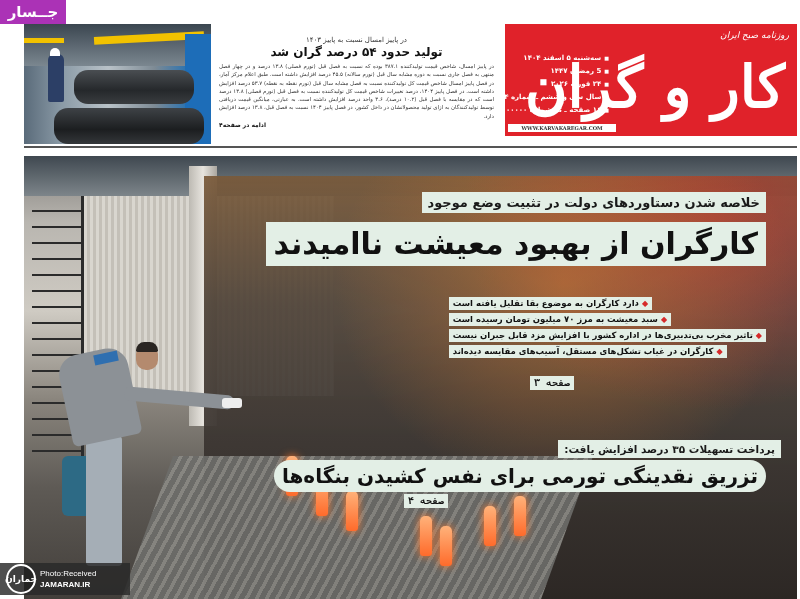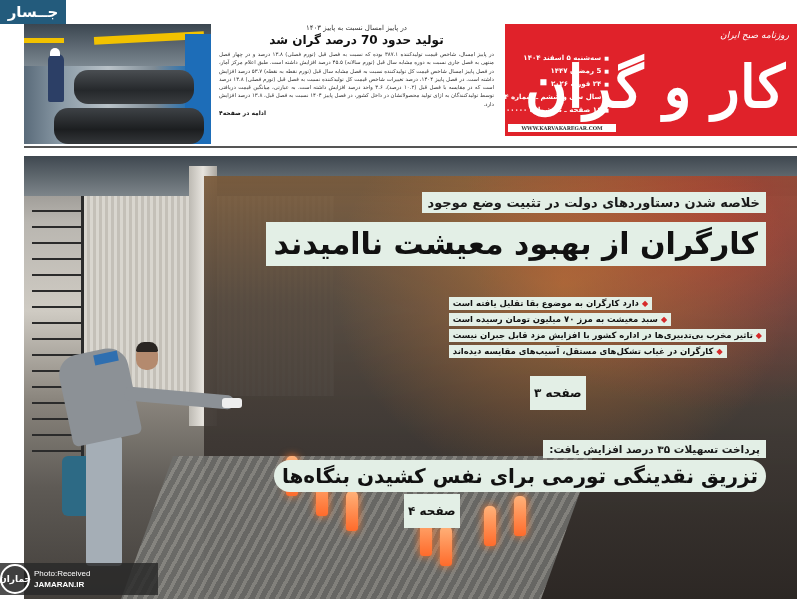--- a/index.html
+++ b/index.html
@@ -1,21 +1,21 @@
 <!DOCTYPE html>
 <html><head>
 <meta charset="utf-8">
 <style>
   * { box-sizing: border-box; margin: 0; padding: 0; }
   html, body { width: 800px; height: 599px; overflow: hidden; background: #ffffff; }
   body { position: relative; font-family: "DejaVu Sans", sans-serif; }
 
   .watermark {
     position: absolute; left: 0; top: 0; width: 66px; height: 24px;
-    background: #0c4a6e; color: #fff; font-weight: bold; font-size: 15px;
+    background: #a21caf; color: #fff; font-weight: bold; font-size: 15px;
     display: flex; align-items: center; justify-content: center; direction: rtl;
     opacity: 0.9; z-index: 5;
   }
 
   .top-photo {
     position: absolute; left: 24px; top: 24px; width: 187px; height: 120px;
     background:
       linear-gradient(180deg, rgba(0,0,0,0) 0%, rgba(0,0,0,0) 60%),
       linear-gradient(90deg, #5a6b7a 0%, #8a9aa6 20%, #b9c2c8 45%, #7d8a94 70%, #1e6fb5 90%, #2a7fc7 100%);
     overflow: hidden;
@@ -29,21 +29,21 @@
   .top-photo .roll2 { position: absolute; left: 30px; top: 84px; width: 150px; height: 36px; border-radius: 14px;
     background: linear-gradient(180deg, #3e4246, #1c1e20 60%, #34373a); }
   .top-photo .machine { position: absolute; right: 0; top: 10px; width: 26px; height: 110px; background: #1d6db8; }
   .top-photo .worker { position: absolute; left: 24px; top: 30px; width: 16px; height: 48px; background: #2c3f66; border-radius: 6px 6px 2px 2px; }
   .top-photo .helmet { position: absolute; left: 26px; top: 24px; width: 10px; height: 8px; background: #fff; border-radius: 5px 5px 0 0; }
 
   .article-col {
     position: absolute; left: 215px; top: 24px; width: 285px; height: 118px;
     direction: rtl; text-align: right; padding: 0 6px 0 4px;
   }
-  .kicker-small { font-size: 7px; color: #333; text-align: center; margin-top: 0; }
+  .kicker-small { font-size: 7px; color: #333; text-align: center; margin-top: 12px; }
   .article-title { font-size: 12px; font-weight: bold; color: #111; text-align: center; margin: 1px 0 3px; }
   .article-body { font-size: 5.4px; line-height: 8.3px; color: #333; text-align: justify; }
   .article-more { font-size: 6px; font-weight: bold; color: #111; margin-top: 1px; text-align: left; }
 
   .masthead {
     position: absolute; left: 505px; top: 24px; width: 292px; height: 112px;
     background: #e0222a; overflow: hidden; direction: rtl;
   }
   .masthead .subtitle { position: absolute; right: 8px; top: 6px; color: #fff; font-size: 9px; font-style: italic; }
   .masthead .logo { position: absolute; right: 12px; top: 26px; color: #fff; font-size: 58px; font-weight: bold; line-height: 74px; letter-spacing: -2px; font-family: "DejaVu Serif", serif; }
@@ -84,30 +84,30 @@
   .overlay { position: absolute; direction: rtl; }
   .kicker-box { background: #e3efe6; color: #1a1a1a; font-weight: bold; padding: 3px 6px; white-space: nowrap; }
   .headline-box { background: #e3efe6; color: #111; font-weight: 900; padding: 0 8px; white-space: nowrap; }
 
   .kicker1 { right: 34px; top: 192px; font-size: 13px; }
   .headline1 { right: 34px; top: 222px; font-size: 30px; line-height: 44px; }
 
   .bullets { right: 34px; top: 297px; display: flex; flex-direction: column; align-items: flex-end; gap: 3px; }
   .bullet { background: #e3efe6; color: #111; font-weight: bold; font-size: 8.5px; line-height: 13px; padding: 0 4px; white-space: nowrap; display: flex; align-items: center; gap: 3px; }
   .bullet .diamond { color: #d62a2a; font-size: 8px; }
-  .page-ref { background: #e3efe6; color: #111; font-size: 12px; font-weight: bold; padding: 10px 4px; }
+  .page-ref { background: #e3efe6; color: #111; font-size: 10px; font-weight: bold; padding: 1px 4px; font-family: Liberation Mono, monospace; }
   .page-ref-1 { left: 530px; top: 376px; }
 
-  .kicker2 { right: 34px; top: 440px; font-size: 10.5px; }
+  .kicker2 { right: 19px; top: 440px; font-size: 10.5px; }
   .headline2 { right: 34px; top: 460px; font-size: 20px; line-height: 32px; border-radius: 16px; }
   .page-ref-2 { left: 404px; top: 494px; }
 
   .credit {
-    position: absolute; left: 0; top: 563px; width: 158px; height: 32px; background: rgba(40,40,40,0.82);
-    display: flex; align-items: center; gap: 4px; 
+    position: absolute; left: 0; top: 563px; width: 130px; height: 32px; background: rgba(40,40,40,0.82);
+    display: flex; align-items: center; gap: 4px; padding-left: 6px;
   }
   .credit .logo-circle { width: 30px; height: 30px; border-radius: 50%; border: 2px solid #fff; color: #fff; font-size: 9px; font-weight: bold; display: flex; align-items: center; justify-content: center; direction: rtl; background: rgba(0,0,0,0.2); }
   .credit .txt { color: #fff; font-size: 8px; line-height: 11px; font-family: "Liberation Sans", sans-serif; }
   .credit .txt .b { font-weight: bold; }
 </style>
 </head>
 <body>
 
 <div class="watermark">جــسار</div>
 
@@ -117,21 +117,21 @@
   <div class="crane2"></div>
   <div class="machine"></div>
   <div class="roll1"></div>
   <div class="roll2"></div>
   <div class="worker"></div>
   <div class="helmet"></div>
 </div>
 
 <div class="article-col">
   <div class="kicker-small">در پاییز امسال نسبت به پاییز ۱۴۰۳</div>
-  <div class="article-title">تولید حدود 70 درصد گران شد</div>
+  <div class="article-title">تولید حدود ۵۴ درصد گران شد</div>
   <div class="article-body">در پاییز امسال، شاخص قیمت تولیدکننده ۳۸۷.۱ بوده که نسبت به فصل قبل (تورم فصلی) ۱۳.۸ درصد و در چهار فصل منتهی به فصل جاری نسبت به دوره مشابه سال قبل (تورم سالانه) ۴۵.۵ درصد افزایش داشته است. طبق اعلام مرکز آمار، در فصل پاییز امسال شاخص قیمت کل تولیدکننده نسبت به فصل مشابه سال قبل (تورم نقطه به نقطه) ۵۳.۷ درصد افزایش داشته است. در فصل پاییز ۱۴۰۴، درصد تغییرات شاخص قیمت کل تولیدکننده نسبت به فصل قبل (تورم فصلی) ۱۳.۸ درصد است که در مقایسه با فصل قبل (۱۰.۲ درصد)، ۳.۶ واحد درصد افزایش داشته است. به عبارتی، میانگین قیمت دریافتی توسط تولیدکنندگان به ازای تولید محصولاتشان در داخل کشور، در فصل پاییز ۱۴۰۴ نسبت به فصل قبل، ۱۳.۸ درصد افزایش دارد.</div>
   <div class="article-more">ادامه در صفحه۴</div>
 </div>
 
 <div class="masthead">
   <div class="subtitle">روزنامه صبح ایران</div>
   <div class="logo">کار و گران</div>
   <div class="info">
     <div class="line">سه‌شنبه ۵ اسفند ۱۴۰۴</div>
     <div class="line">5 رمضان ۱۴۴۷</div>

